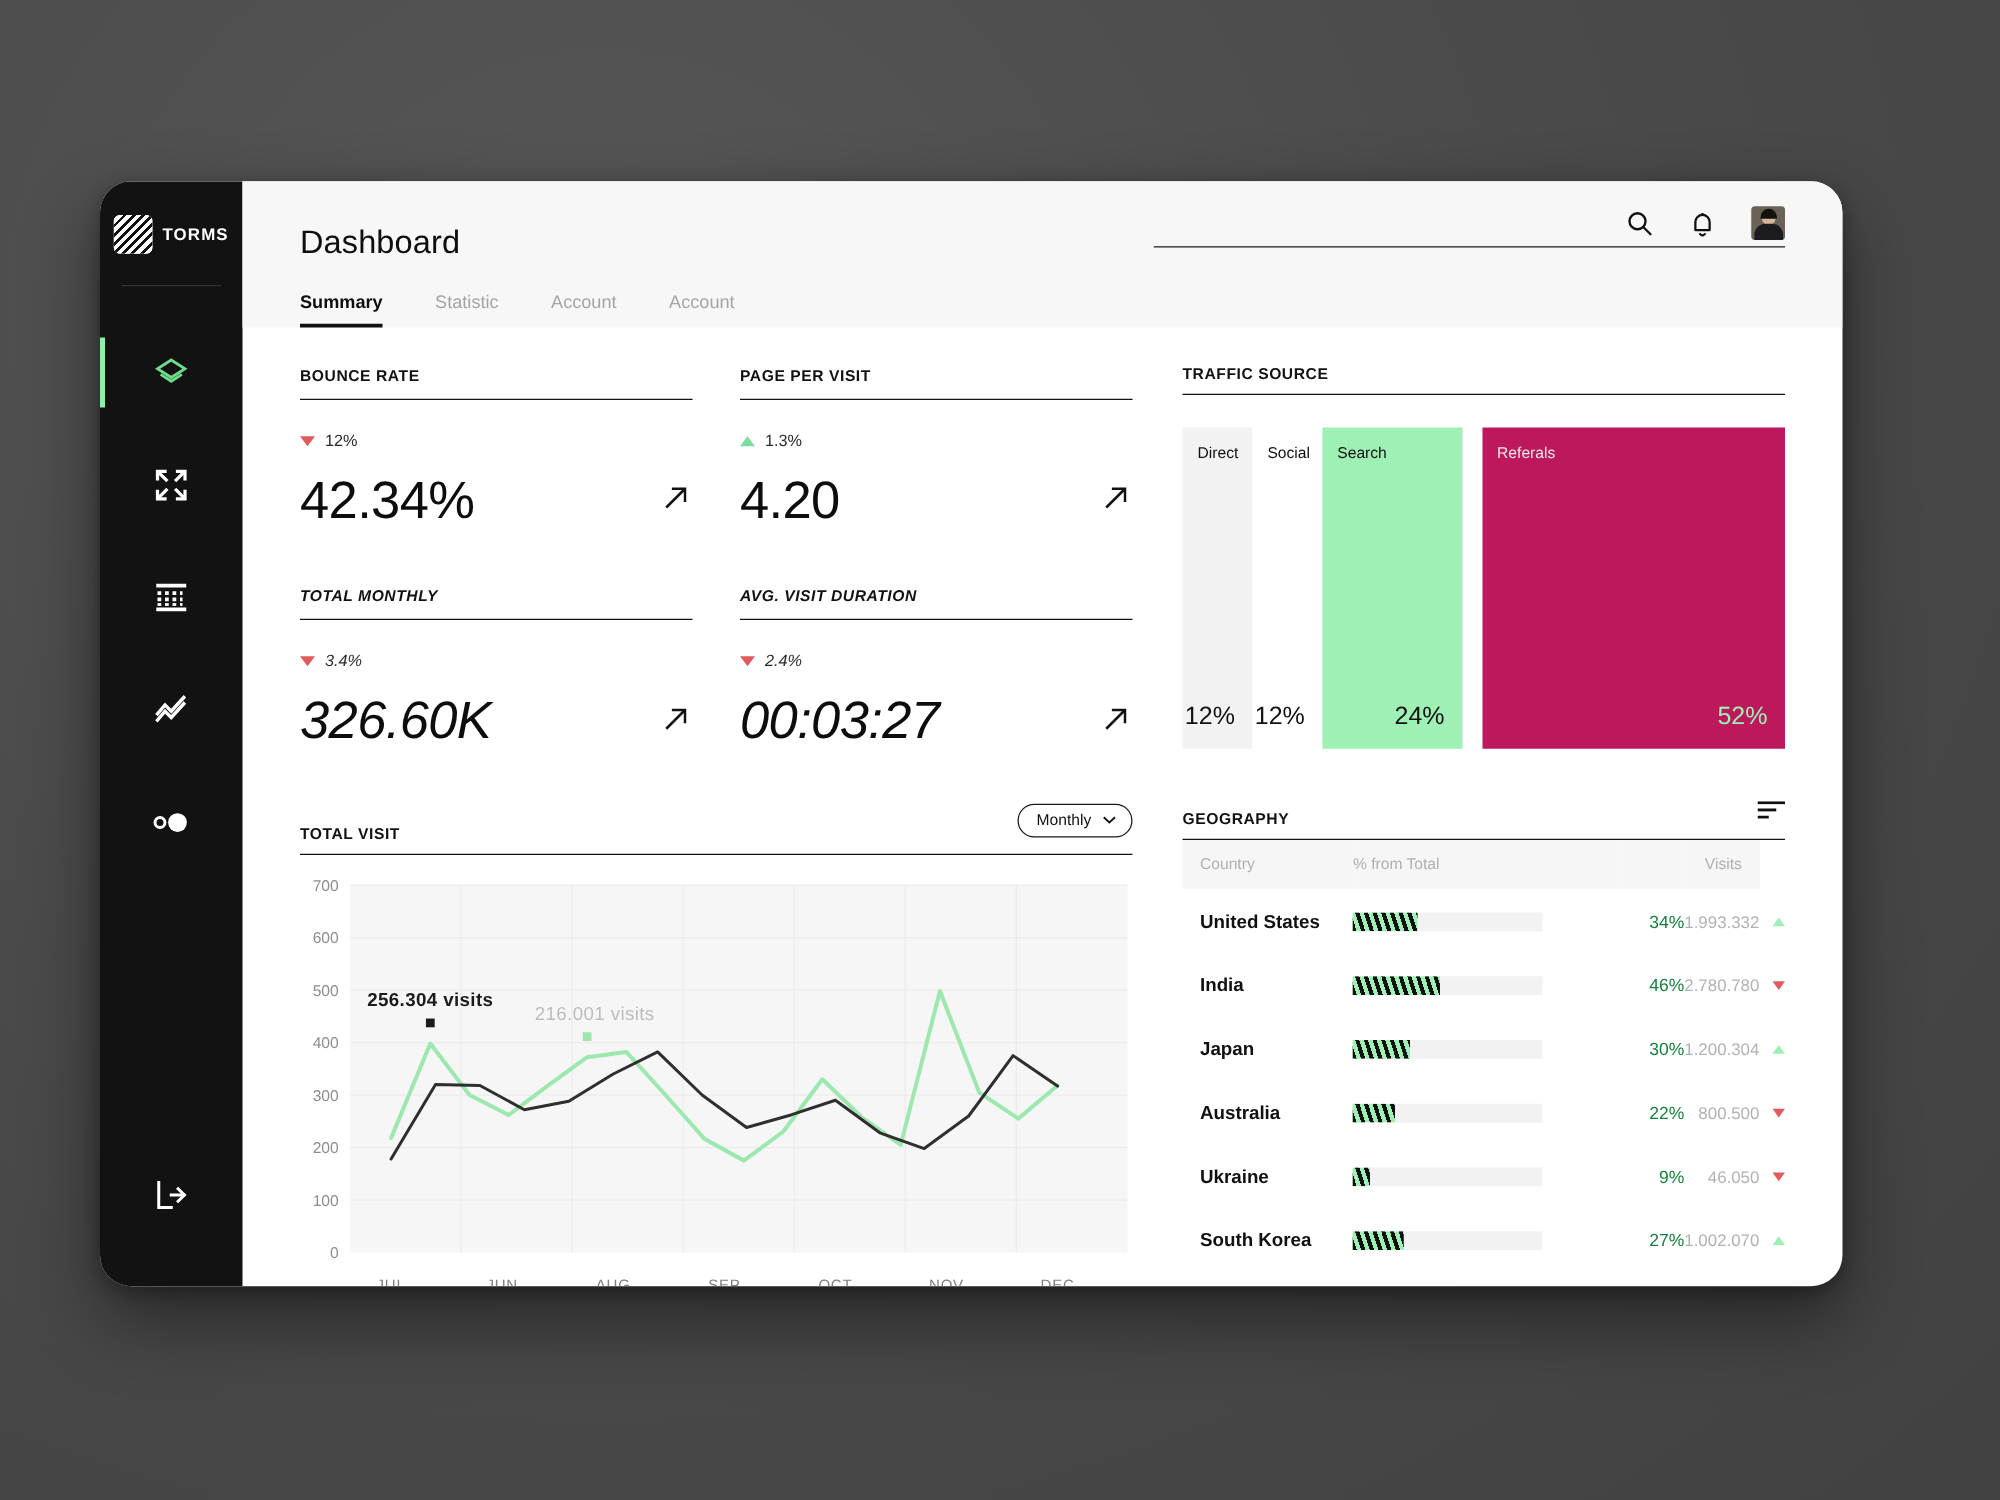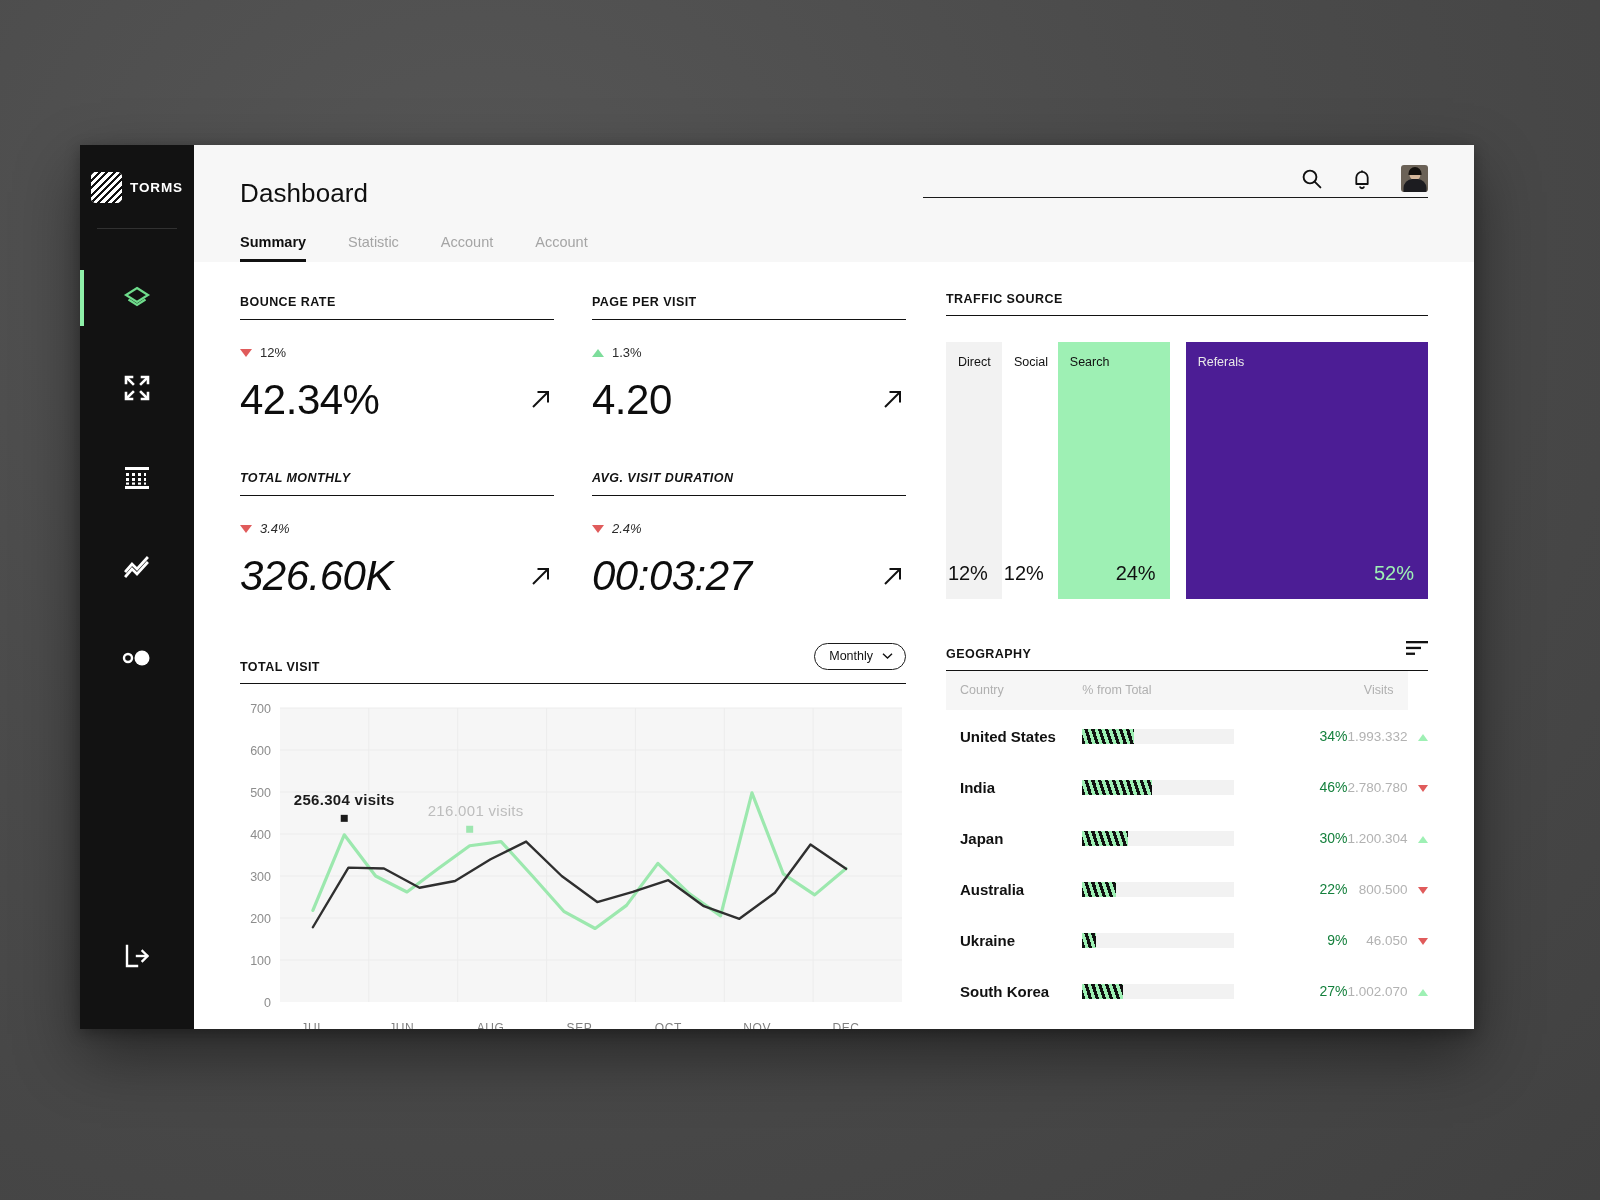--- a/index.html
+++ b/index.html
@@ -15,20 +15,21 @@
       radial-gradient(ellipse at 30% 20%, #565656 0%, #4b4b4b 45%, #414141 100%);
   }
   .app {
     position: absolute;
     left: 80px; top: 145px;
     width: 1394px; height: 884px;
     background: #ffffff;
     display: flex;
     box-shadow: 0 26px 60px rgba(0,0,0,.45), 0 4px 14px rgba(0,0,0,.3);
     overflow: hidden;
+    border-radius: 25px;
   }
 
   
   .sidebar {
     width: 114px; background: #121212;
     position: relative; flex: 0 0 114px;
     display: flex; flex-direction: column; align-items: center;
   }
   .brand { display:flex; align-items:center; gap:8px; margin-top: 27px; }
   .brand-mark {
@@ -126,21 +127,21 @@
   .chart-box svg { display:block; }
 
   
   .traffic { display:flex; height: 257px; margin-top: 26px; }
   .tbar { position:relative; }
   .tbar .lbl { position:absolute; left:12px; top:13px; font-size:12.5px; }
   .tbar .pct { position:absolute; right:14px; bottom:14px; font-size:20px; }
   .t-direct { background:#f2f2f2; }
   .t-social { background:#ffffff; }
   .t-search { background:#9ef0b4; }
-  .t-referals { background:#4c1d95;margin-left:16px; }
+  .t-referals { background:#be185d;margin-left:16px; }
 
   
   .geo-head { margin-top: 42px; }
   .geo-table { width:100%; border-collapse: collapse; }
   .geo-table thead th {
     background:#f6f6f6; color:#b0b0b0; font-weight:400; font-size:12.5px;
     padding: 12px 0 13px 0; text-align:left;
   }
   .geo-table thead th.c1 { padding-left: 14px; width: 167px; }
   .geo-table thead th.c2 { width: 248px; }

